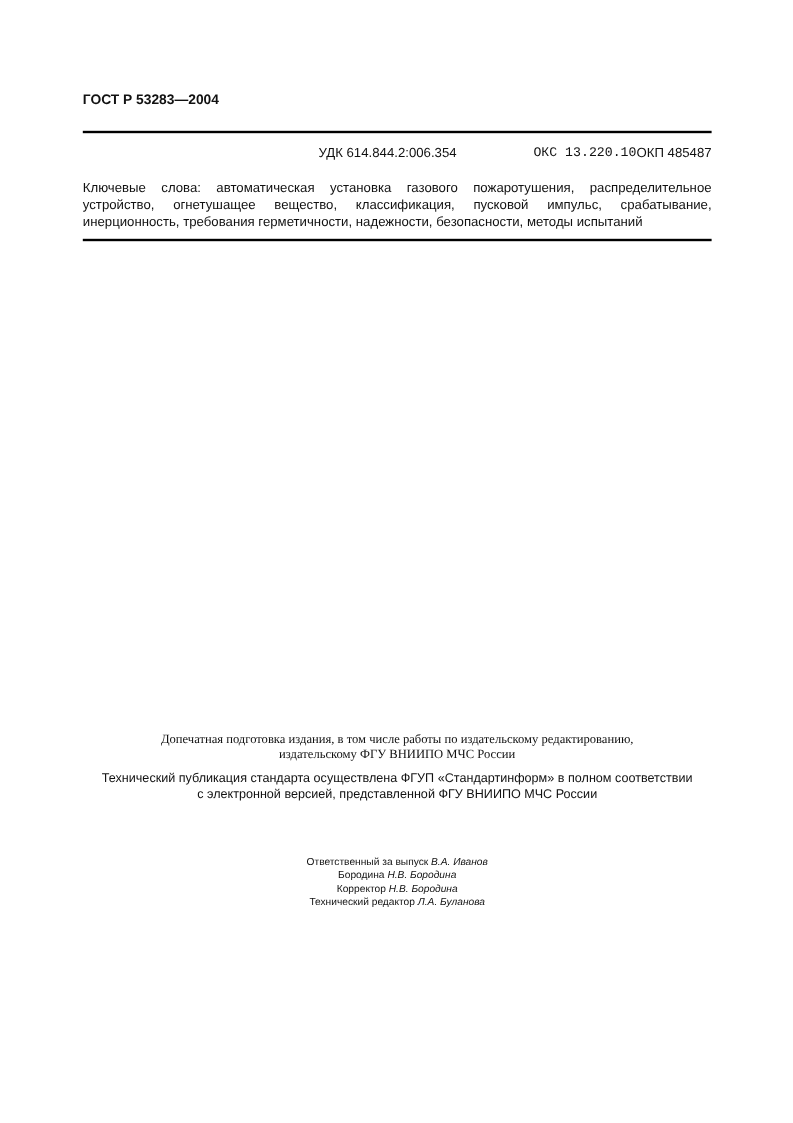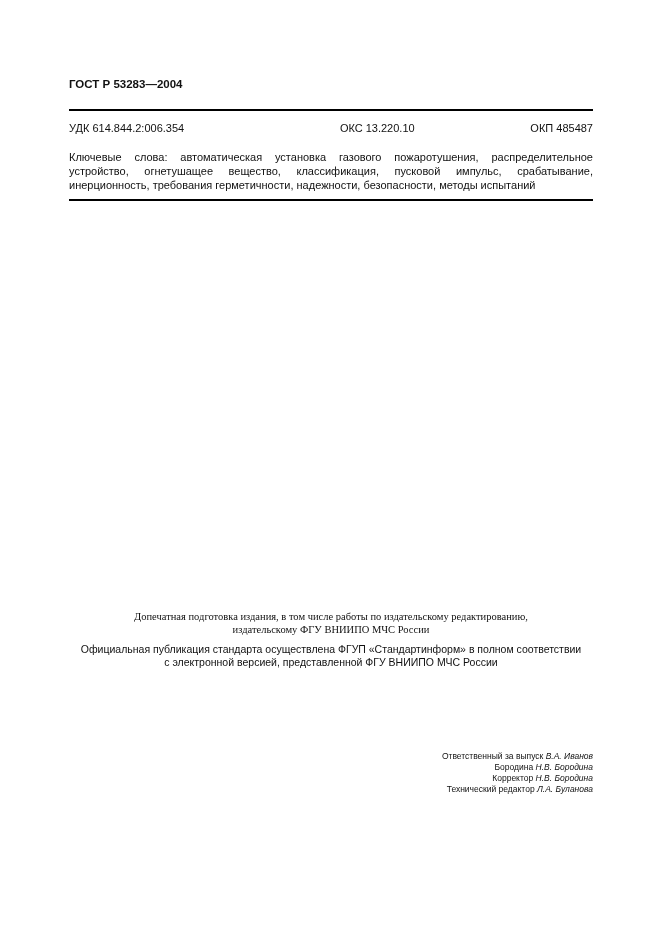--- a/index.html
+++ b/index.html
@@ -1,24 +1,24 @@
 <!DOCTYPE html>
 <html><head>
   <meta charset="utf-8">
   <style>
     html, body { margin: 0; padding: 0; background: #ffffff; }
     body { width: 661px; height: 936px; position: relative; overflow: hidden;
            font-family: "Liberation Sans", sans-serif; color: #111; }
     .header { position: absolute; left: 69px; top: 78px; font-weight: bold; font-size: 11.5px; }
     .rule-thick { position: absolute; left: 69px; width: 524px; height: 2px; background: #000; }
-    .codes { position: absolute; left: 69px; top: 122px; width: 524px; font-size: 11px; display: flex; justify-content: space-between; }
-    .codes span:nth-child(2) { margin-left: 40px; }
+    .codes { position: absolute; left: 69px; top: 122px; width: 524px; font-size: 11px; display: flex; justify-content: flex-end; }
+    .codes span:nth-child(2) { margin-left: 64px; font-family: Liberation Mono, monospace; }
     .keywords { position: absolute; left: 69px; top: 150px; width: 524px; font-size: 11px; line-height: 14px; text-align: justify; }
     .center-block { position: absolute; left: 69px; width: 524px; text-align: center; font-size: 10.5px; line-height: 13px; }
-    .credits { position: absolute; left: 69px; top: 713px; width: 524px; text-align: right; font-size: 8.5px; line-height: 11px; margin-top: 38px; }
+    .credits { position: absolute; left: 69px; top: 713px; width: 524px; text-align: center; font-size: 8.5px; line-height: 11px; }
     .credits i { font-style: italic; }
   </style>
 </head>
 <body>
 
 <div class="header">ГОСТ Р 53283—2004</div>
 <div class="rule-thick" style="top:109px;"></div>
 
 <div class="codes">
   <span>УДК 614.844.2:006.354</span>
@@ -28,21 +28,21 @@
 
 <div class="keywords">Ключевые слова: автоматическая установка газового пожаротушения, распределительное устройство, огнетушащее вещество, классификация, пусковой импульс, срабатывание, инерционность, требования герметичности, надежности, безопасности, методы испытаний</div>
 <div class="rule-thick" style="top:199px;"></div>
 
 <div class="center-block" style="top:610px;font-family:Liberation Serif, serif;">
   <div>Допечатная подготовка издания, в том числе работы по издательскому редактированию,</div>
   <div>издательскому ФГУ ВНИИПО МЧС России</div>
 </div>
 
 <div class="center-block" style="top:643px;">
-  <div>Официальная публикация стандарта осуществлена ФГУП «Стандартинформ» в полном соответствии</div>
+  <div>Технический публикация стандарта осуществлена ФГУП «Стандартинформ» в полном соответствии</div>
   <div>с электронной версией, представленной ФГУ ВНИИПО МЧС России</div>
 </div>
 
 <div class="credits">
   <div><span>Ответственный за выпуск</span> <i>В.А. Иванов</i></div>
   <div><span>Бородина</span> <i>Н.В. Бородина</i></div>
   <div><span>Корректор</span> <i>Н.В. Бородина</i></div>
   <div><span>Технический редактор</span> <i>Л.А. Буланова</i></div>
 </div>
 

